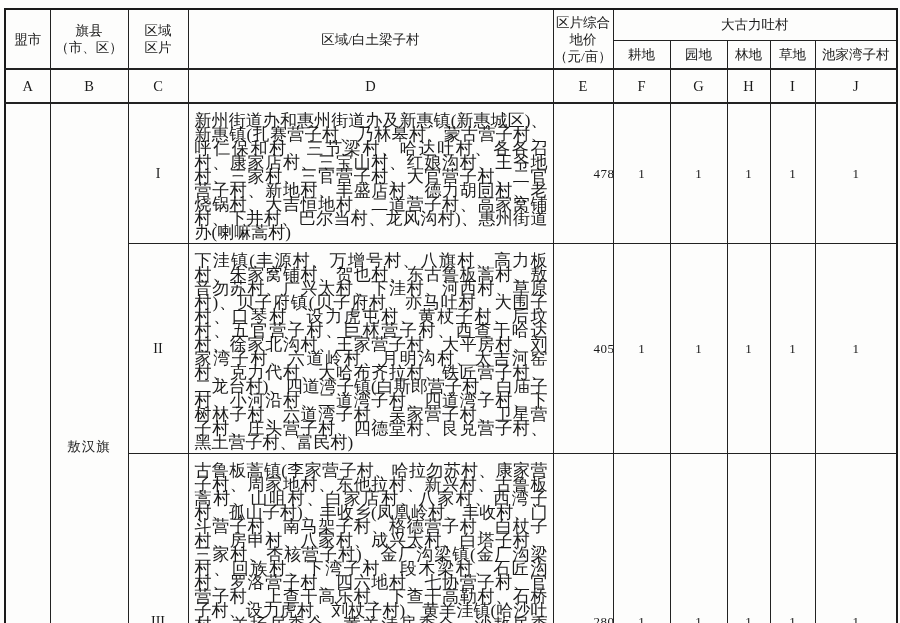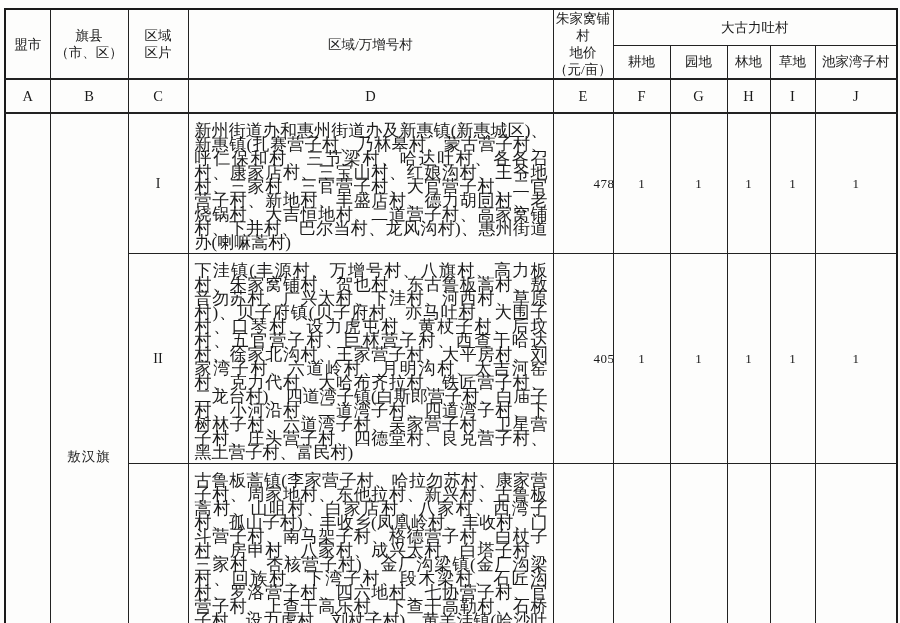--- a/index.html
+++ b/index.html
@@ -64,23 +64,23 @@
         <tr class="h-top">
     <td class="hdr" rowspan="2">盟市</td>
     <td class="hdr" rowspan="2">
       <span class="blk">旗县</span>
       <span class="blk">（市、区）</span>
     </td>
     <td class="hdr" rowspan="2">
       <span class="blk">区域</span>
       <span class="blk">区片</span>
     </td>
-    <td class="hdr" rowspan="2">区域/万增号村</td>
+    <td class="hdr" rowspan="2">区域/白土梁子村</td>
     <td class="hdr" rowspan="2">
-      <span class="blk">朱家窝铺村</span>
+      <span class="blk">区片综合</span>
       <span class="blk">地价</span>
       <span class="blk">（元/亩）</span>
     </td>
     <td class="hdr" colspan="5">大古力吐村</td>
   </tr>
 
   <tr class="h-sub">
     <td class="hdr">耕地</td>
     <td class="hdr">园地</td>
     <td class="hdr">林地</td>

